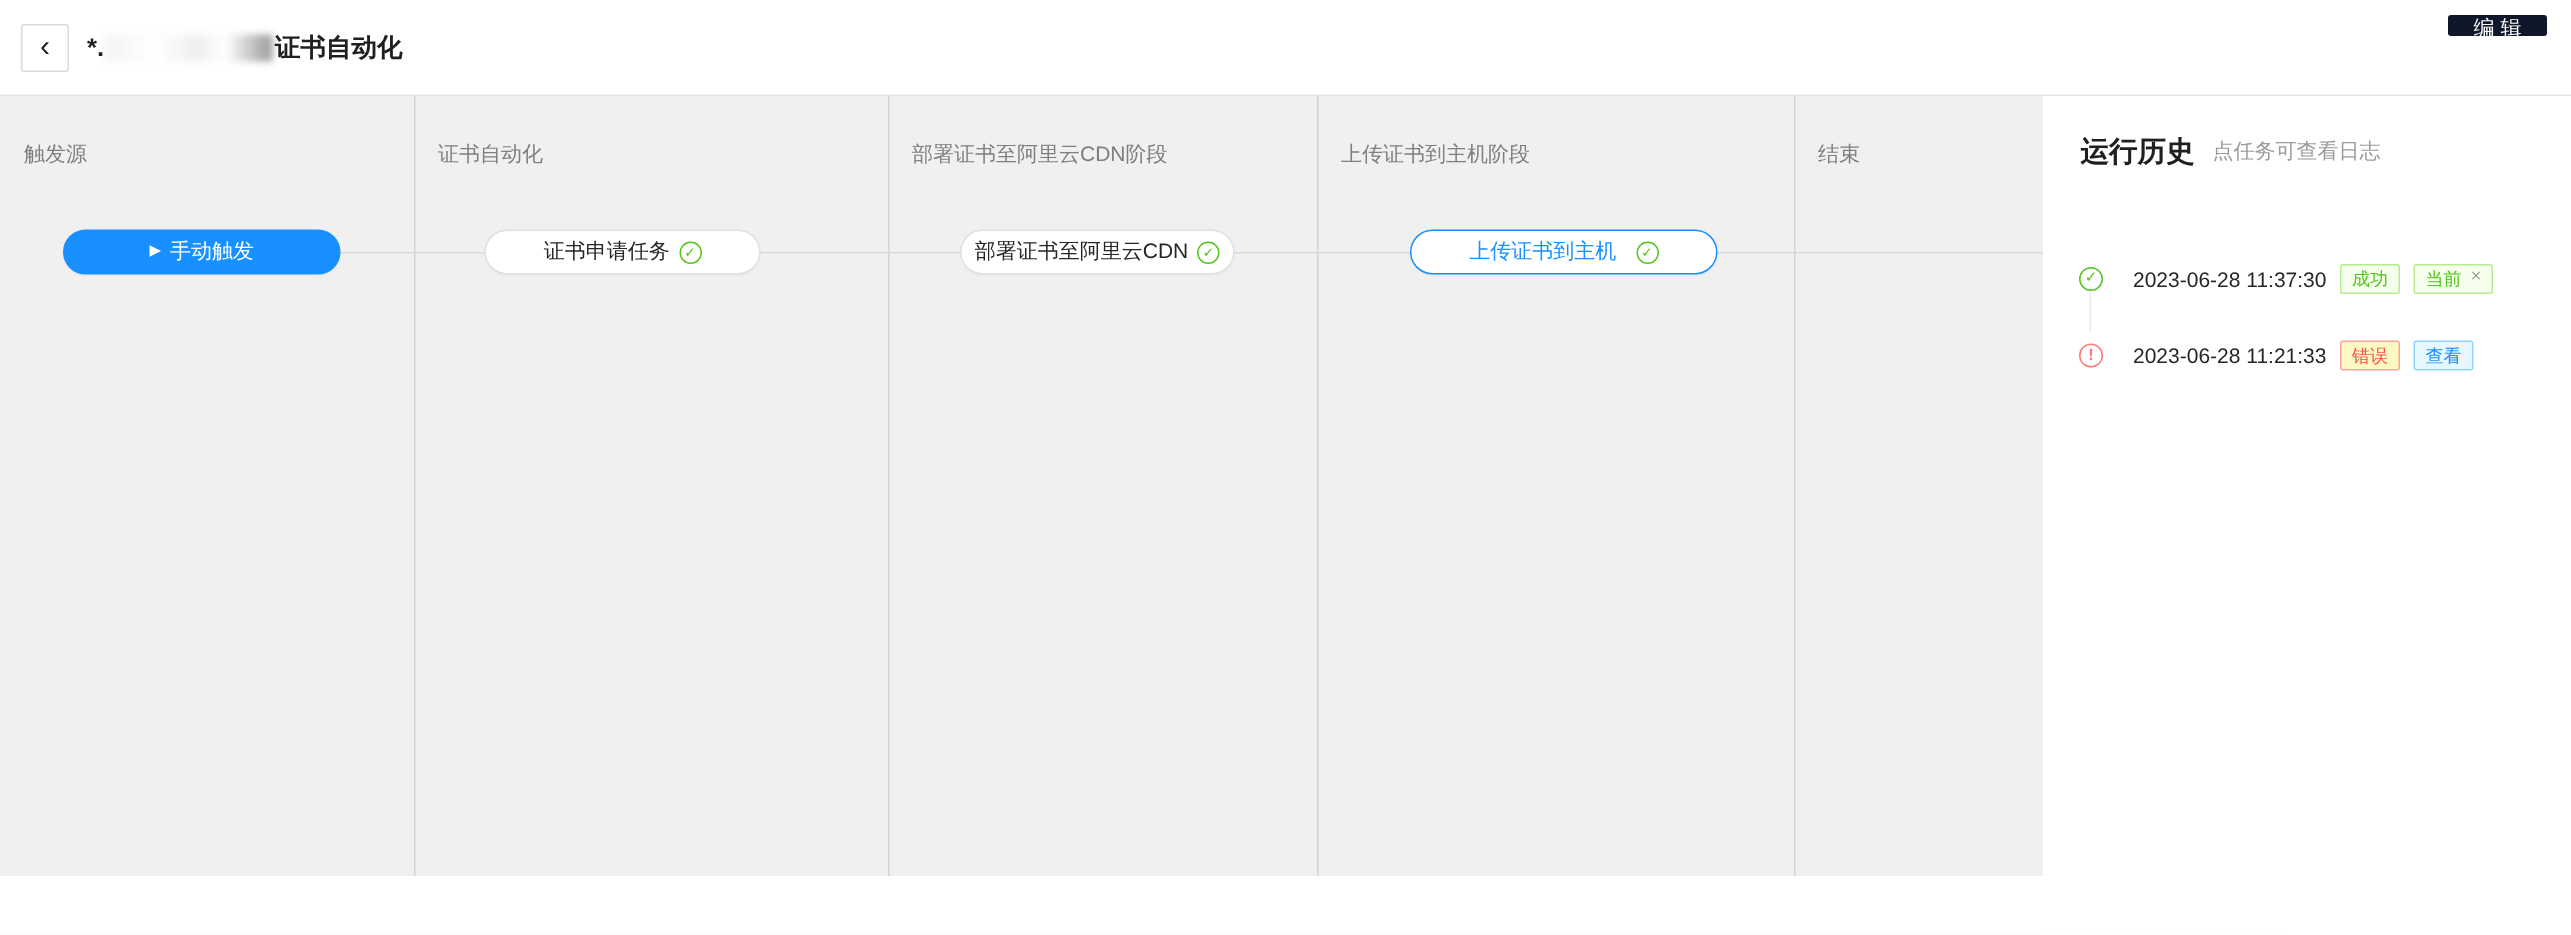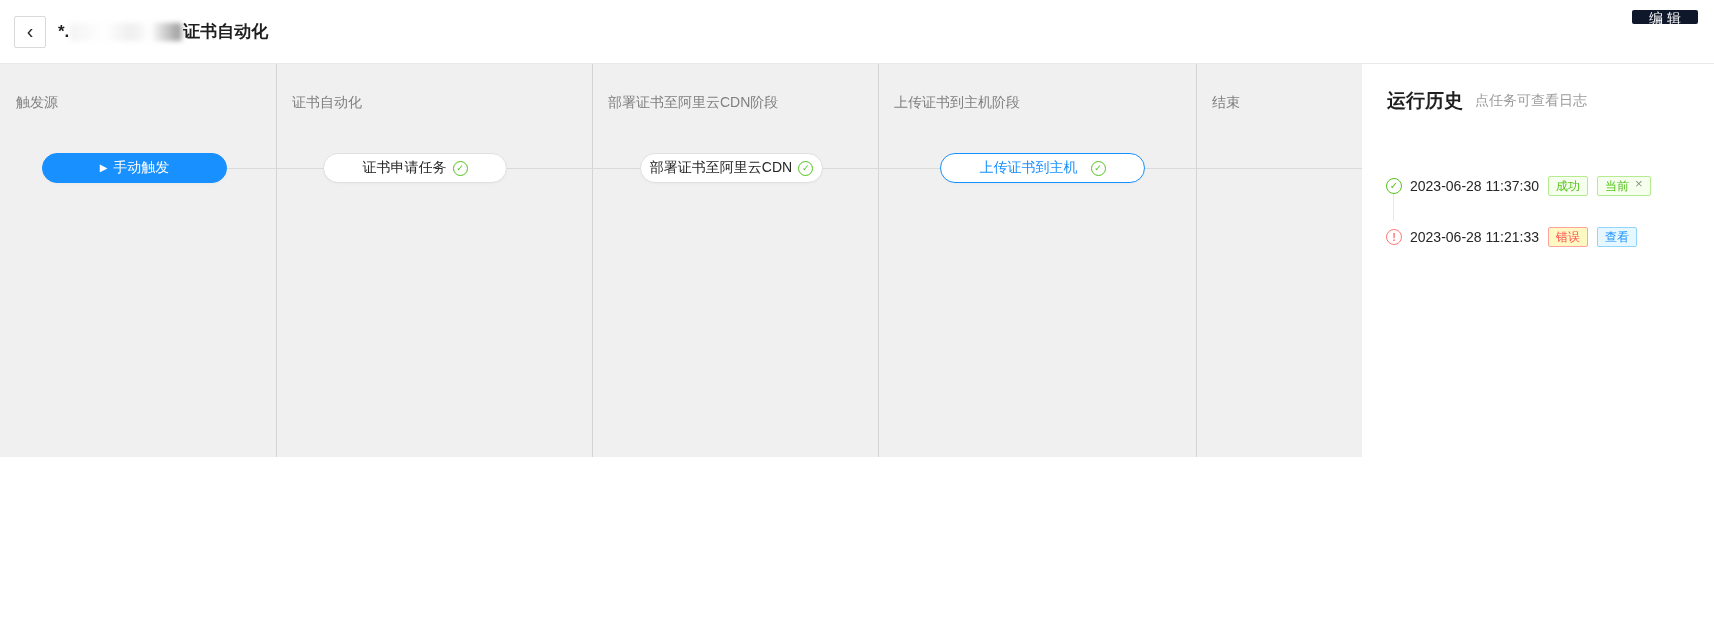--- a/index.html
+++ b/index.html
@@ -17,21 +17,21 @@
                 display:flex; align-items:center; font-size:17px; font-weight:bold; color:#1f1f1f; }
   .redacted { display:inline-block; width:112px; height:18px; margin:0 1px;
               background:linear-gradient(90deg, rgba(190,190,190,.18) 0%, rgba(255,255,255,0) 30%,
                          rgba(180,180,180,.22) 55%, rgba(255,255,255,0) 72%, rgba(90,90,90,.55) 96%, rgba(90,90,90,.5) 100%);
               filter:blur(2.5px); border-radius:2px; }
   .edit-btn { position:absolute; right:16px; top:10px; width:66px; height:14px;
               background:#0f172a; color:#fff; border:none; border-radius:2px;
               font-size:14px; cursor:pointer; }
 
   
-  .canvas { position:absolute; left:0; top:64px; width:1362px; height:393px;
+  .canvas { position:absolute; left:0; top:64px; width:1362px; height:520px;
             background:#f0f0f0; overflow:hidden; }
   .col-divider { position:absolute; top:0; width:1px; height:100%; background:#d4d4d4; }
   .col-header { position:absolute; top:30px; font-size:14px; color:#7f7f7f; white-space:nowrap; }
   .flow-line { position:absolute; top:104px; left:134px; width:1228px; height:1px; background:#d9d9d9; }
   .pill { position:absolute; top:89px; height:30px; border-radius:15px;
           background:#fff; border:1px solid #e0e0e0;
           display:flex; align-items:center; justify-content:center; gap:6px;
           font-size:14px; color:#262626; cursor:pointer; white-space:nowrap;
           box-shadow:0 1px 2px rgba(0,0,0,.03); }
   .pill.primary { background:#1890ff; border-color:#1890ff; color:#fff; }
@@ -50,23 +50,23 @@
   .panel-subtitle { font-size:14px; color:#9b9b9b; margin-left:12px; }
   .run-row { position:absolute; left:24px; right:4px; height:28px;
              display:flex; align-items:center; cursor:pointer; }
   .run-row.first { top:108px; }
   .run-row.second { top:159px; }
   .status-icon { width:16px; height:16px; border-radius:50%; flex:0 0 16px;
                  display:inline-flex; align-items:center; justify-content:center;
                  font-size:10px; font-weight:bold; line-height:1; background:#fff; z-index:1; }
   .status-icon.ok { border:1.5px solid #52c41a; color:#52c41a; }
   .status-icon.err { border:1.5px solid #ff7875; color:#ff7875; font-size:11px; }
-  .run-time { font-size:14px; color:#262626; margin-left:8px;text-align:center; }
+  .run-time { font-size:14px; color:#262626; margin-left:20px;text-align:center; }
   .badge { font-size:12px; line-height:18px; padding:0 7px; border-radius:2px;
-           border:1px solid; margin-left:9px; display:inline-flex; align-items:flex-start; }
+           border:1px solid; margin-left:9px; display:inline-flex; align-items:flex-start;font-family:Liberation Serif, serif; }
   .badge.green { color:#52c41a; background:#f6ffed; border-color:#b7eb8f; }
   .badge.red   { color:#ff4d4f; background:#fef9c3; border-color:#ffa39e; }
   .badge.blue  { color:#1890ff; background:#e6f7ff; border-color:#91d5ff; cursor:pointer; }
   .badge .close-x { color:rgba(0,0,0,.45); margin-left:6px; font-size:13px; cursor:pointer; line-height:1; }
   .timeline-connector { position:absolute; left:31px; top:130px; width:1px; height:27px; background:#e9e9e9; }
 </style>
 </head>
 <body>
 
 <div class="topbar">

